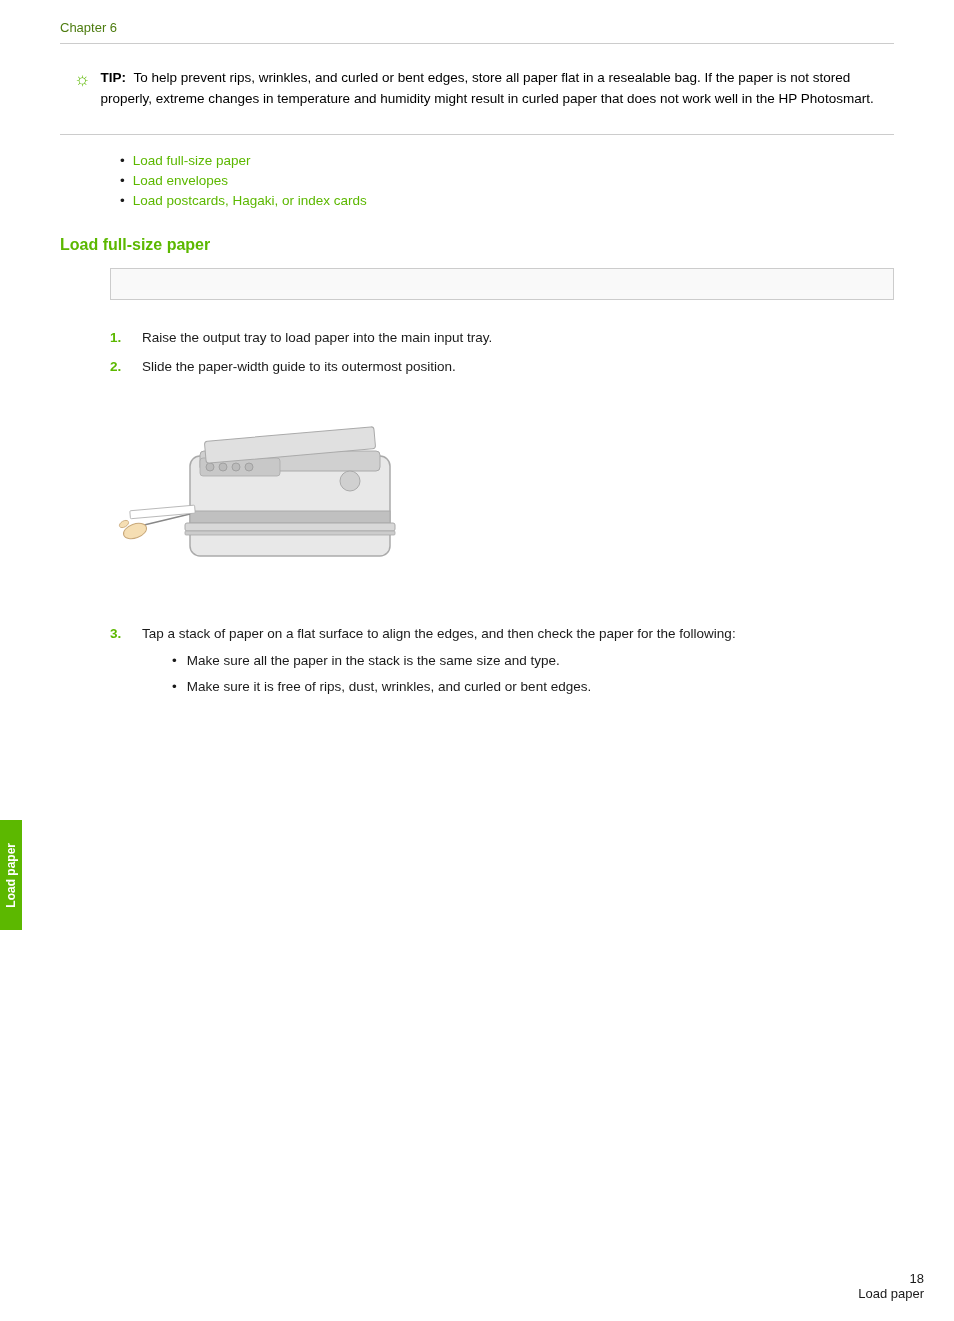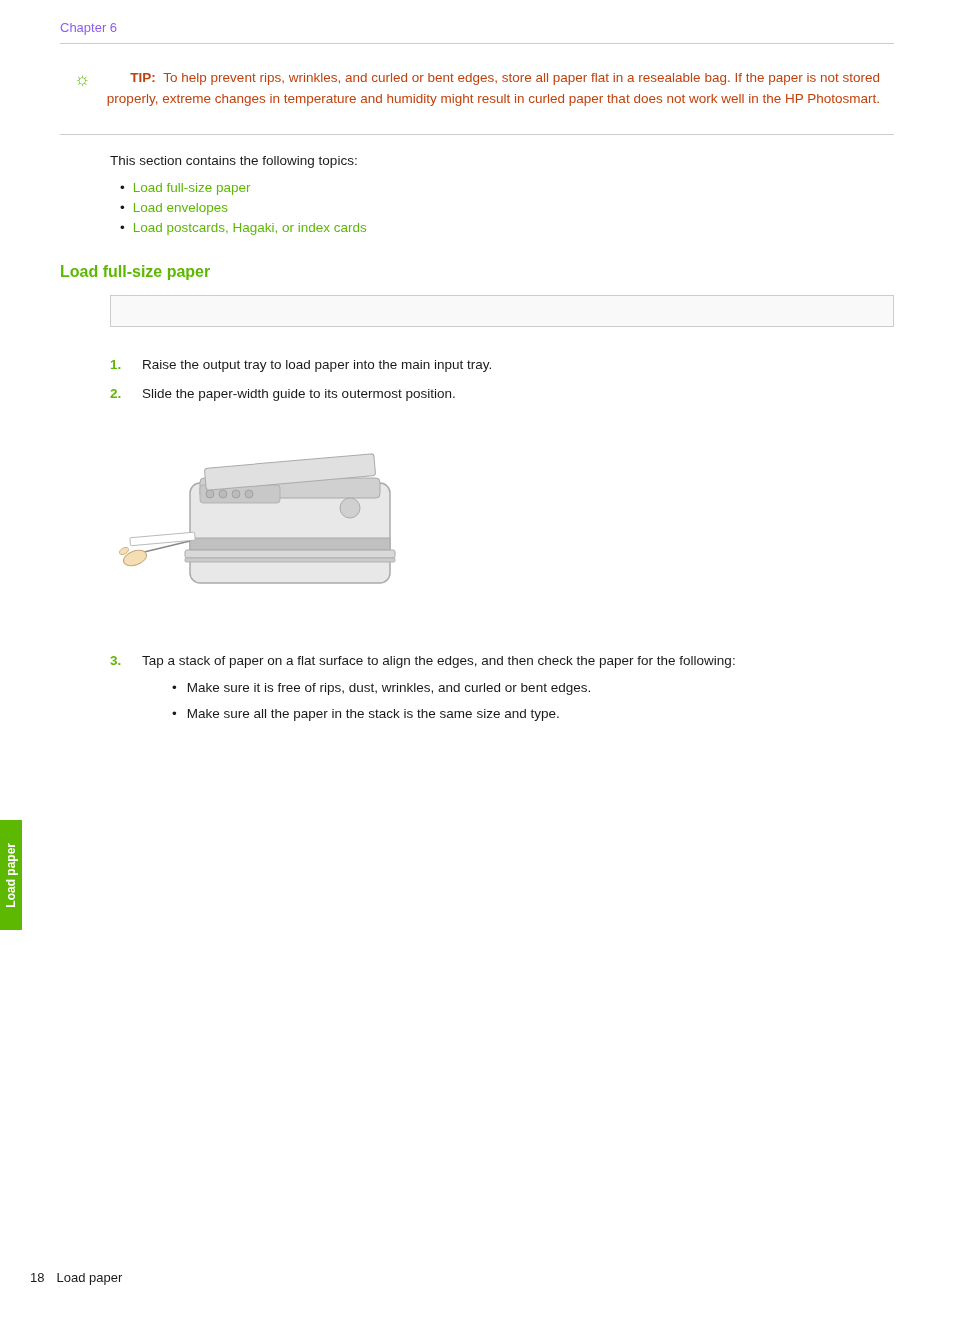--- a/index.html
+++ b/index.html
@@ -40,21 +40,21 @@
     .main-content {
       margin-left: 30px;
       margin-right: 30px;
       margin-top: 0;
       padding: 20px 30px 40px 30px;
       flex: 1;
     }
 
     
     .chapter-heading {
-      color: #8b5cf6;
+      color: #4d7c0f;
       font-size: 13px;
       font-weight: normal;
       margin-bottom: 8px;
     }
 
     
     .top-rule {
       border: none;
       border-top: 1px solid #ccc;
       margin-bottom: 14px;
@@ -72,22 +72,21 @@
       color: #5cb800;
       font-size: 18px;
       margin-right: 10px;
       margin-top: 1px;
       flex-shrink: 0;
     }
 
     .tip-text {
       font-size: 13.5px;
       line-height: 1.55;
-      color: #c2410c;
-      text-align: right;
+      color: #000000;
     }
 
     .tip-label {
       font-weight: bold;
     }
 
     
     .bottom-rule {
       border: none;
       border-top: 1px solid #ccc;
@@ -222,25 +221,26 @@
     .sub-bullet-list li::before {
       content: "•";
       margin-right: 10px;
       color: #1a1a1a;
       flex-shrink: 0;
     }
 
     
     .page-footer {
       position: absolute;
-      bottom: 36px;
+      bottom: 20px;
       left: 30px;
       right: 30px;
       display: flex;
       align-items: flex-end;
+      flex-direction: column;
     }
 
     .page-number {
       font-size: 13px;
       color: #1a1a1a;
     }
 
     .footer-text {
       font-size: 13px;
       color: #1a1a1a;
@@ -263,21 +263,20 @@
   <div class="tip-box">
     <span class="tip-icon">☼</span>
     <span class="tip-text">
       <span class="tip-label">TIP:</span>
       &nbsp;<span>To help prevent rips, wrinkles, and curled or bent edges, store all paper flat in a resealable bag. If the paper is not stored properly, extreme changes in temperature and humidity might result in curled paper that does not work well in the HP Photosmart.</span>
     </span>
   </div>
 
   <hr class="bottom-rule">
 
-  <div class="section-intro">This section contains the following topics:</div>
 
   <ul class="topic-list">
     <li>
       <a href="#">Load full-size paper</a>
     </li>
     <li>
       <a href="#">Load envelopes</a>
     </li>
     <li>
       <a href="#">Load postcards, Hagaki, or index cards</a>
@@ -335,24 +334,24 @@
     </div>
   </div>
 
   <div class="numbered-steps">
     <div class="step">
       <span class="step-number">3.</span>
       <div>
         <span class="step3-text">Tap a stack of paper on a flat surface to align the edges, and then check the paper for the following:</span>
         <ul class="sub-bullet-list">
           <li>
-            <span>Make sure it is free of rips, dust, wrinkles, and curled or bent edges.</span>
+            <span>Make sure all the paper in the stack is the same size and type.</span>
           </li>
           <li>
-            <span>Make sure all the paper in the stack is the same size and type.</span>
+            <span>Make sure it is free of rips, dust, wrinkles, and curled or bent edges.</span>
           </li>
         </ul>
       </div>
     </div>
   </div>
 
 </div>
 
 <div class="page-footer">
   <span class="page-number">18</span>

